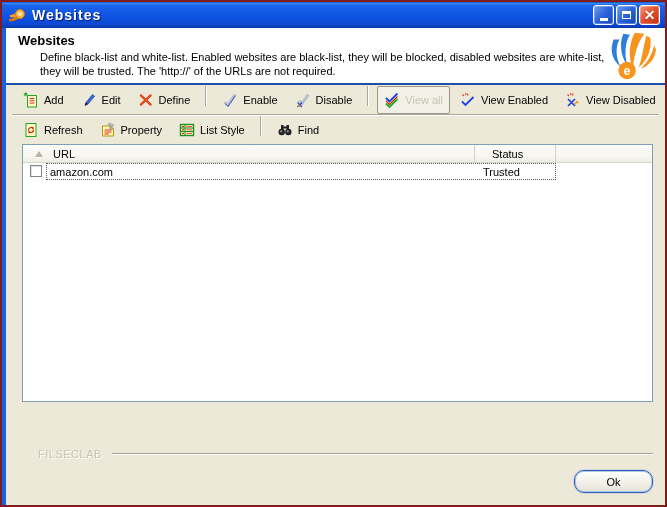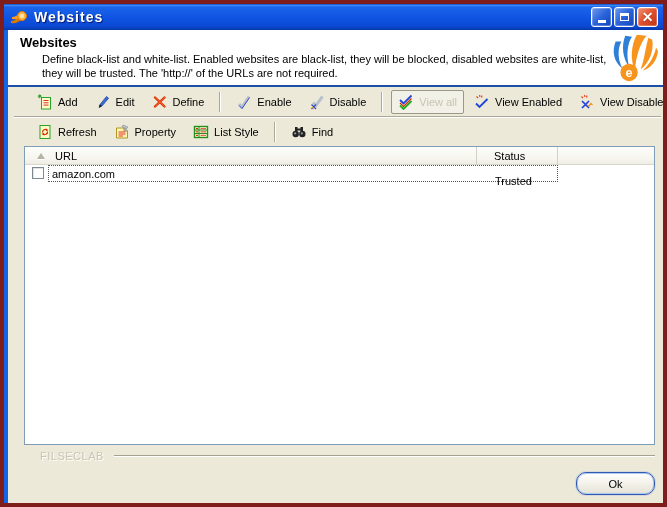--- a/index.html
+++ b/index.html
@@ -1,19 +1,19 @@
 <!DOCTYPE html>
 <html><head>
 <meta charset="utf-8">
 <style>
   html,body{margin:0;padding:0;background:#9a9a9a;}
   *{box-sizing:border-box;}
   .window{
     position:relative;width:667px;height:507px;
-    background:#1464e6;border:4px solid #7f1d1d;
+    background:#1464e6;border:2px solid #7f1d1d;
     font-family:"Liberation Sans", sans-serif;
     overflow:hidden;
   }
   
   .titlebar{
     position:absolute;top:0;left:0;right:0;height:26px;
     background:linear-gradient(180deg,#0a43bf 0%,#3d8bf5 5%,#1a63ea 12%,#0f53e2 55%,#0c49d4 85%,#0638a8 100%);
     display:flex;align-items:center;padding:0 5px;
   }
   .titlebar .win-icon{width:20px;height:18px;margin-right:5px;flex:0 0 auto;}
@@ -41,21 +41,21 @@
   .header{
     position:absolute;top:0;left:0;right:0;height:57px;
     background:#fff;border-bottom:2px solid #1c4fa8;
   }
   .header-title{position:absolute;left:12px;top:5px;font-size:13px;font-weight:bold;color:#000;}
   .header-desc{position:absolute;left:34px;top:22px;font-size:11px;color:#000;line-height:14px;}
   .header-logo{position:absolute;right:8px;top:2px;width:54px;height:52px;}
   
   .toolbar-row{
     position:absolute;left:0;right:0;height:28px;
-    display:flex;align-items:center;padding-left:22px;gap:3px;
+    display:flex;padding-left:10px;gap:3px;
   }
   .toolbar-row.r1{top:58px;}
   .toolbar-row.r2{top:88px;}
   .tb-groove{
     position:absolute;top:86px;left:6px;right:6px;height:2px;
     border-top:1px solid #aca899;border-bottom:1px solid #fff;
   }
   .tb-btn{
     display:inline-flex;align-items:center;gap:5px;
     padding:3px 6px;font-size:11px;color:#000;border:1px solid transparent;border-radius:2px;
@@ -65,21 +65,21 @@
   .tb-btn.pressed{
     background:#f2f1e8;border:1px solid #9c9888;
     color:#c9c4b2;
   }
   .tb-sep{
     width:2px;height:20px;margin:0 5px;
     border-left:1px solid #aca899;border-right:1px solid #fff;
   }
   
   .list{
-    position:absolute;left:16px;top:116px;width:631px;height:299px;
+    position:absolute;left:16px;top:116px;width:631px;height:258px;
     background:#fff;border:1px solid #7f9db9;
   }
   .list-header{
     display:flex;height:18px;
     background:linear-gradient(180deg,#fdfdfa 0%,#f6f5ee 70%,#efeee4 100%);
     border-bottom:1px solid #d9d7cc;font-size:11px;color:#000;
   }
   .lh-cell{display:flex;align-items:center;border-right:1px solid #d2d0c6;height:100%;}
   .lh-url{width:452px;padding-left:12px;gap:10px;}
   .lh-status{width:81px;padding-left:17px;align-items:center;}
@@ -92,21 +92,21 @@
   .row-checkbox{
     position:absolute;left:7px;top:2px;width:12px;height:12px;
     background:#fff;border:1px solid #7e8a8f;
     box-shadow:inset 1px 1px 0 #dfe4e8;
   }
   .row-focus{
     position:absolute;left:23px;top:0;width:510px;height:17px;
     border:1px dotted #555;
   }
   .row-url{position:absolute;left:3px;top:2px;}
-  .row-status{position:absolute;left:446px;top:2px;margin-top:7px;}
+  .row-status{position:absolute;left:436px;top:2px;}
   
   .statusbar{
     position:absolute;left:4px;right:12px;top:419px;height:14px;
     display:flex;align-items:center;
   }
   .brand-text{
     font-size:11px;color:#c8c4b6;letter-spacing:.5px;
     text-shadow:1px 1px 0 #fffef5;
     margin-left:28px;
   }

